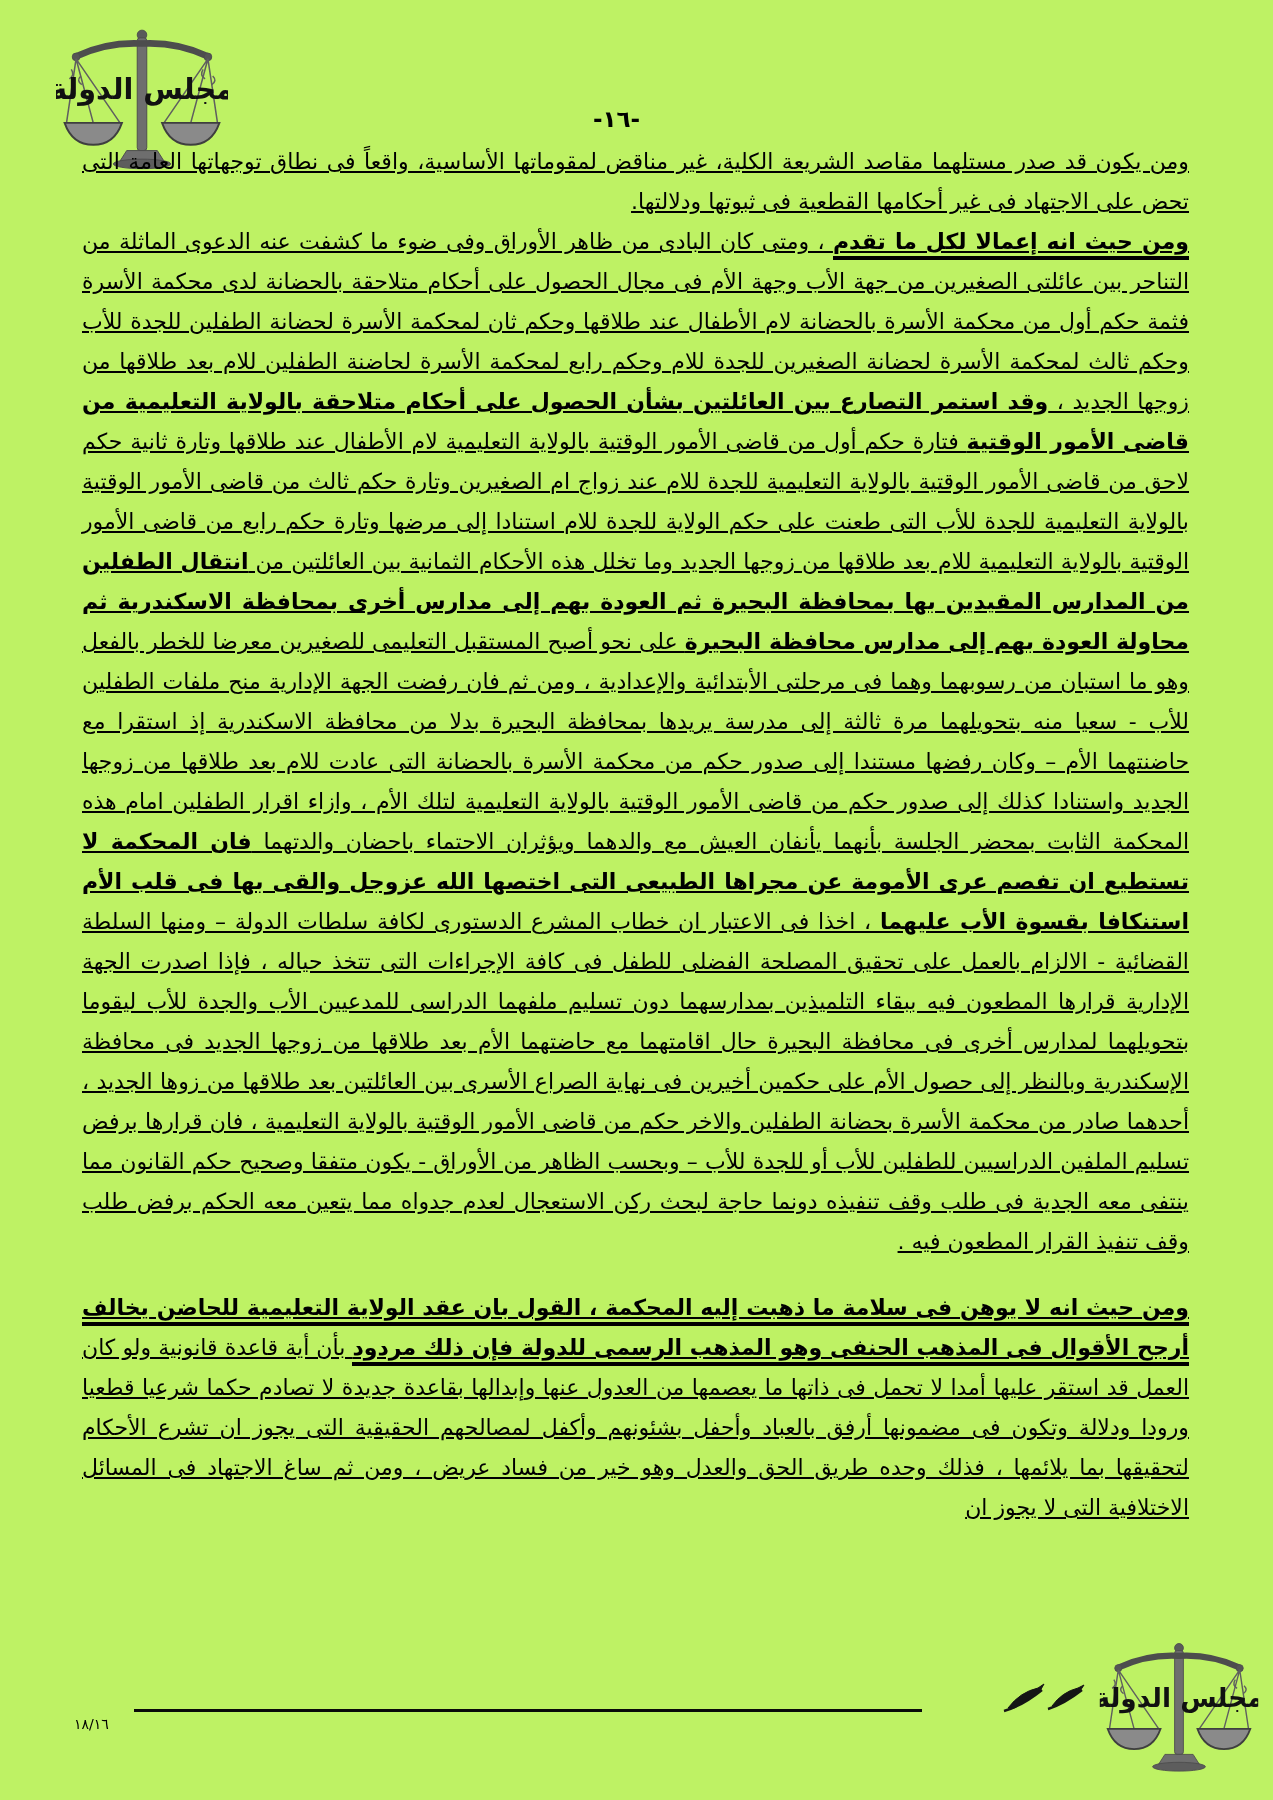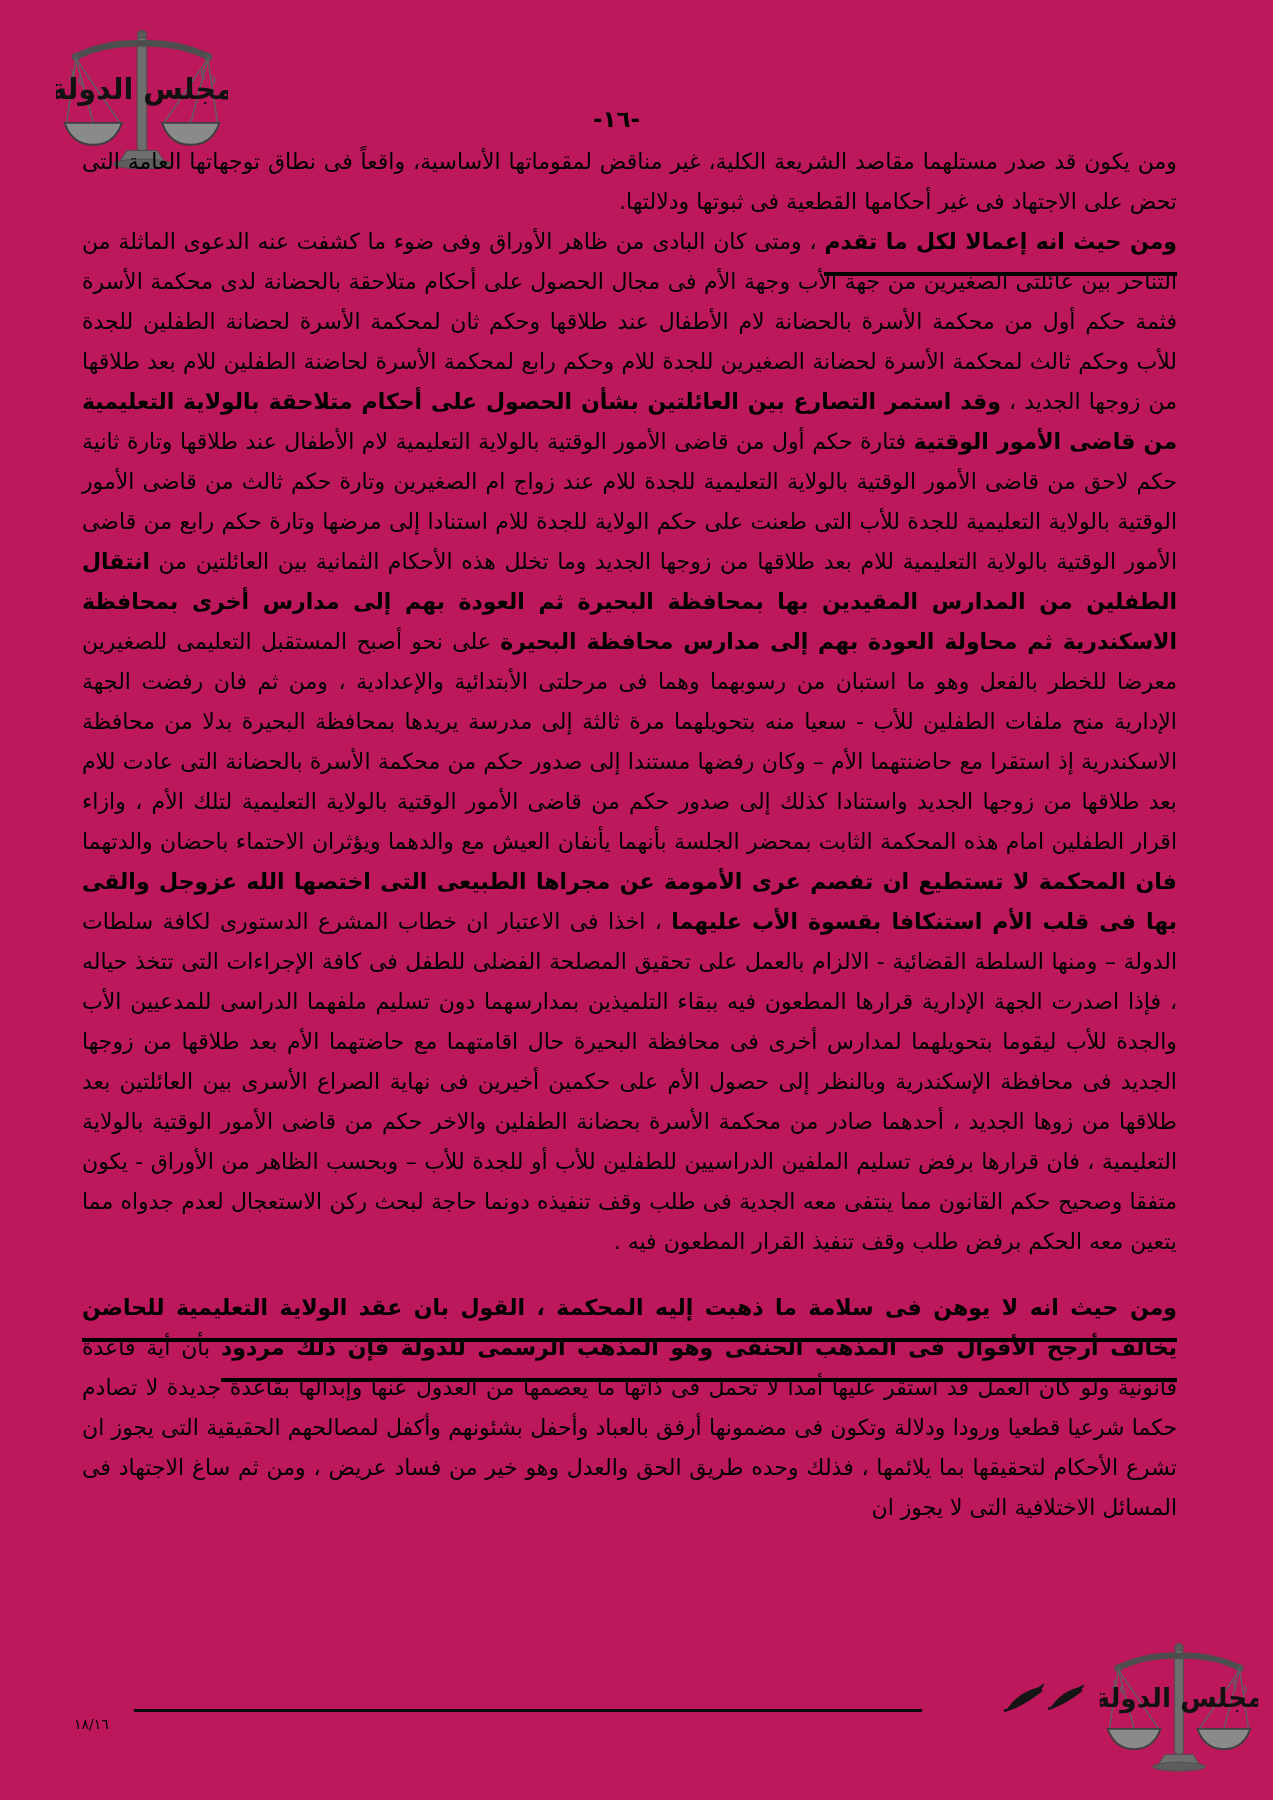--- a/index.html
+++ b/index.html
@@ -1,41 +1,41 @@
 <!DOCTYPE html>
 <html lang="ar" dir="rtl"><head>
 <meta charset="utf-8">
 <style>
   html,body{margin:0;padding:0;background:#e8e8e8;}
   .page{
     position:relative;
     width:1273px;height:1800px;
     margin:0 auto;
-    background:#be185d;
+    background:#bef264;
     overflow:hidden;
     font-family:"DejaVu Sans", sans-serif;
     color:#000;
     direction:rtl;
   }
   
   .logo-top{position:absolute;top:26px;left:56px;width:172px;height:144px;z-index:1;}
   .page-number-top{
     position:absolute;top:106px;left:0;right:40px;
     text-align:center;font-size:23px;font-weight:bold;letter-spacing:2px;z-index:2;
   }
   
   .content{
-    position:absolute;top:142px;right:96px;left:82px;z-index:2;
+    position:absolute;top:142px;right:84px;left:82px;z-index:2;
     font-size:22px;line-height:40px;
-    text-align:justify;text-align-last:right;
+    text-align:justify;text-align-last:right;text-decoration:underline;
   }
   .content p{margin:0;padding:0;}
   .content p.para-3{margin-top:26px;}
   .run-b{font-weight:bold;}
-  .run-bu{font-weight:bold;border-bottom:4px solid #000;padding-bottom:18px;}
+  .run-bu{font-weight:bold;border-bottom:4px solid #000;padding-bottom:2px;}
   
   .footer-rule{position:absolute;top:1709px;left:134px;width:788px;height:3px;background:#0a0a0a;z-index:2;}
   .footer-page-ref{position:absolute;top:1716px;left:74px;font-size:14px;z-index:2;direction:ltr;}
   .logo-bottom{position:absolute;top:1640px;left:1090px;width:178px;height:132px;z-index:1;}
   .signature{position:absolute;top:1678px;left:1002px;width:92px;height:44px;z-index:2;}
   .hidden-defs{position:absolute;width:0;height:0;overflow:hidden;}
 </style>
 </head>
 <body>
 

